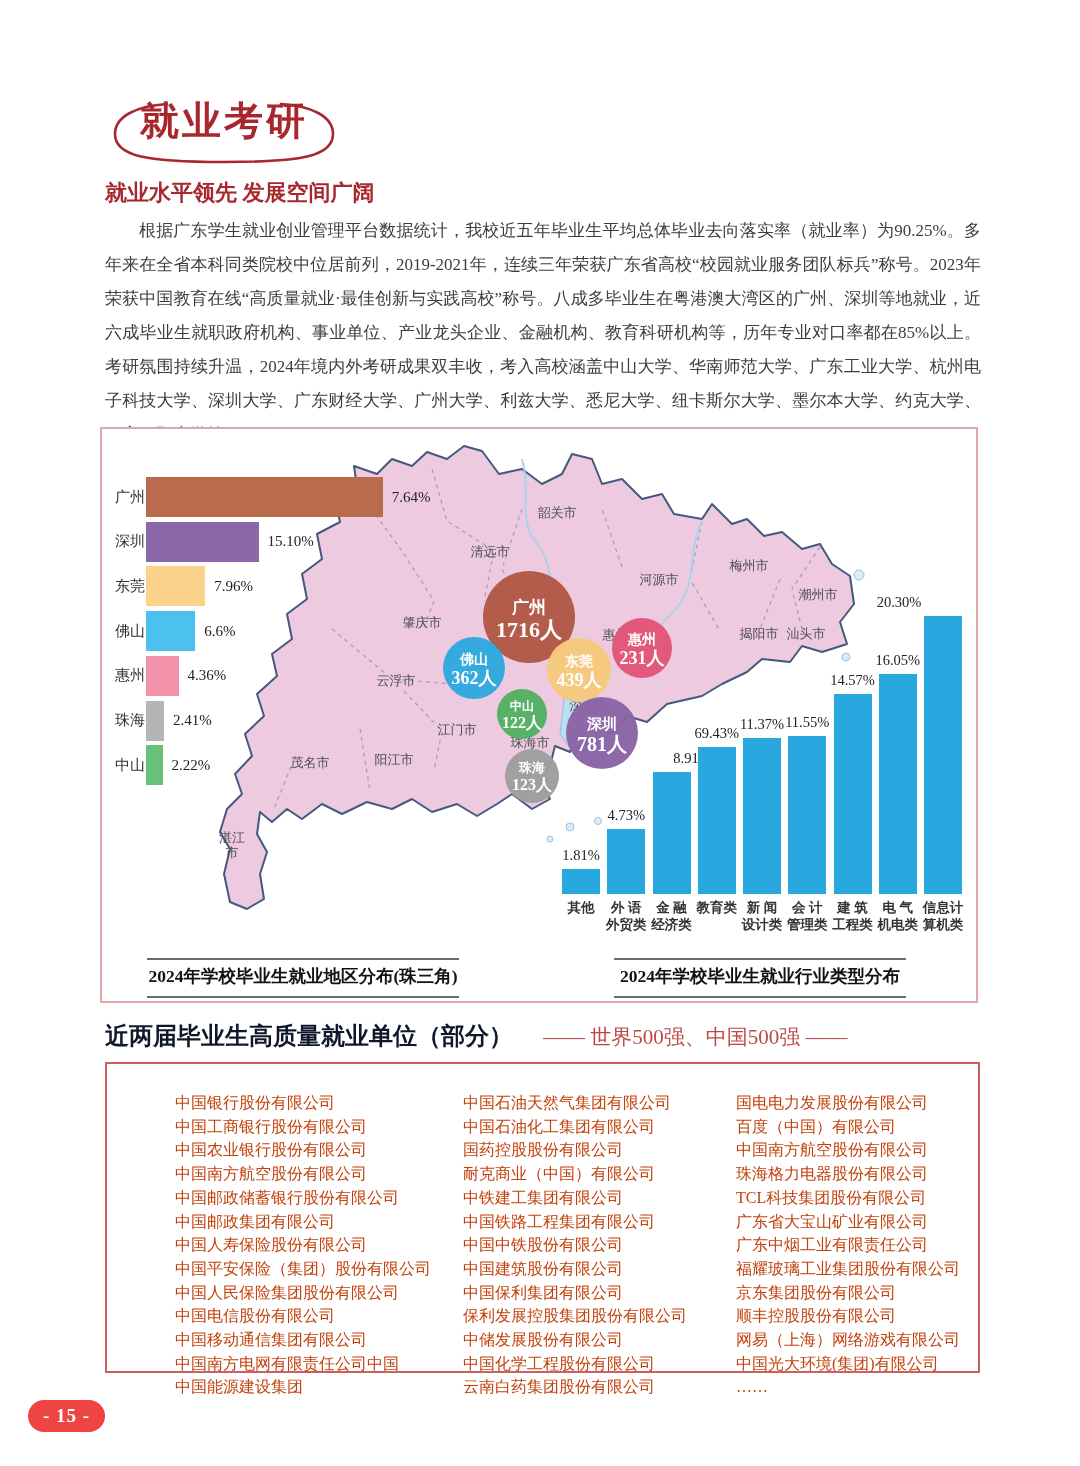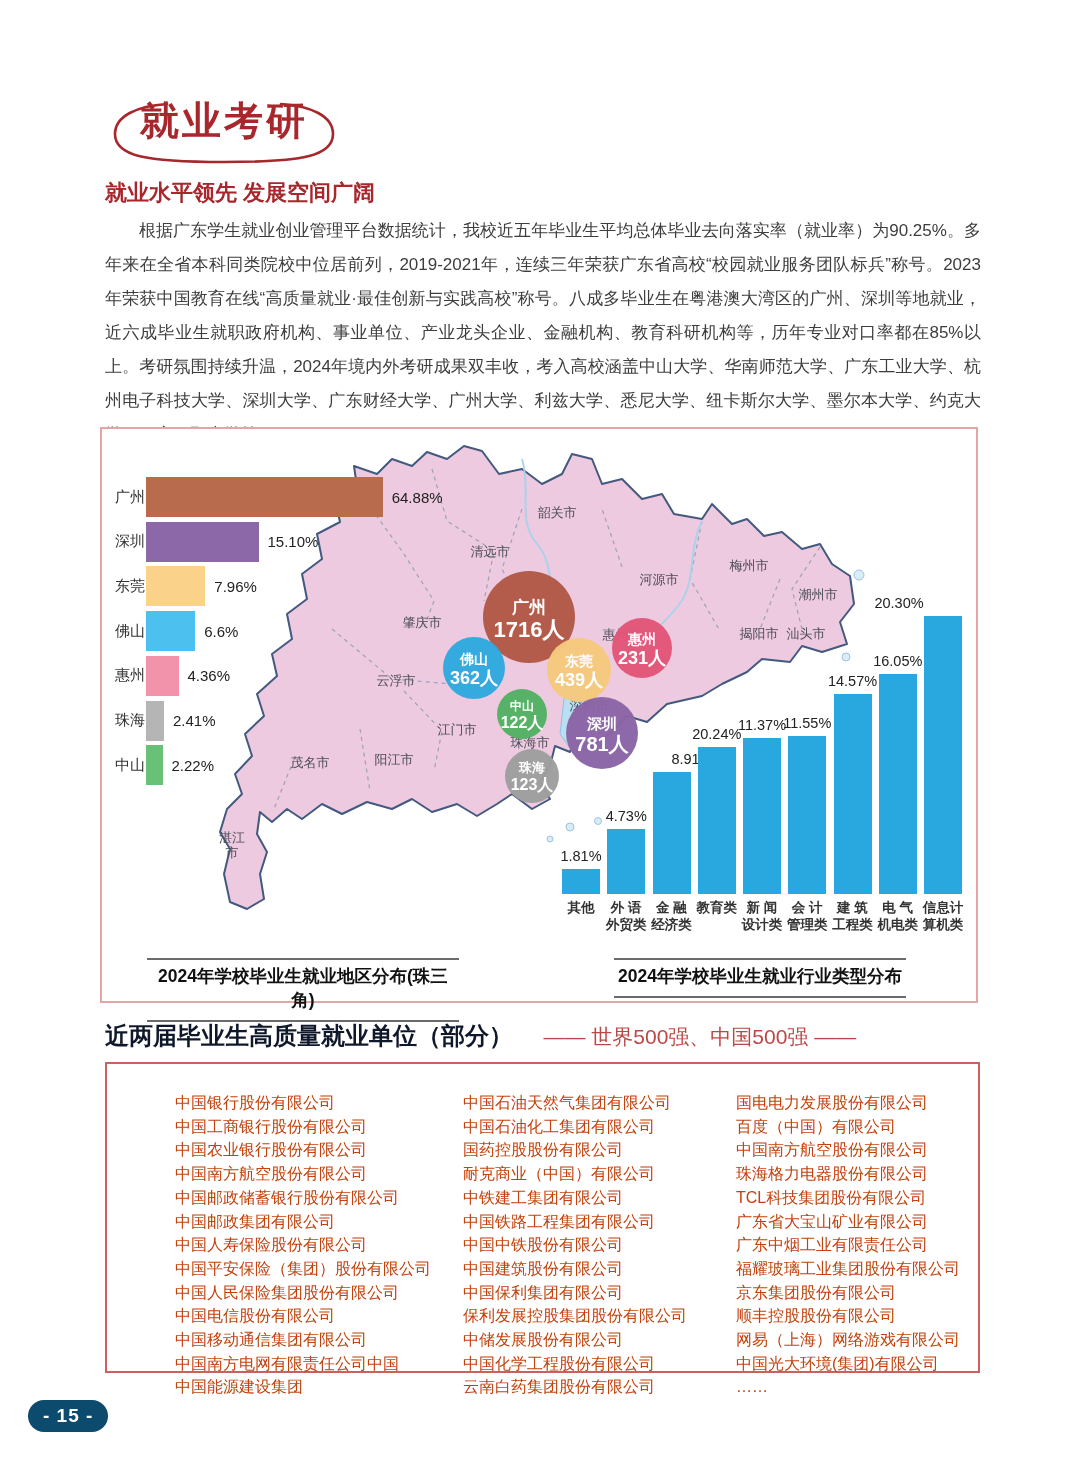--- a/index.html
+++ b/index.html
@@ -1,17 +1,17 @@
 <!DOCTYPE html>
 <html><head>
 <meta charset="utf-8">
 <style>
   html,body{margin:0;padding:0;background:#fff;}
   .page{position:relative;width:1080px;height:1466px;background:#ffffff;
-        font-family:Liberation Sans, sans-serif;overflow:hidden;}
+        font-family:Liberation Serif, serif;overflow:hidden;}
 
   
   .title-badge{position:absolute;left:103px;top:94px;width:242px;height:74px;}
   .title-badge svg{position:absolute;left:0;top:0;}
   .badge-title{position:absolute;left:0;right:0;top:0;margin:0;text-align:center;
                font-size:39px;font-weight:bold;color:#a8272d;letter-spacing:3px;}
   .subtitle{position:absolute;left:105px;top:178px;margin:0;
             font-size:22px;font-weight:bold;color:#a8272d;}
   .intro{position:absolute;left:105px;top:214px;width:876px;margin:0;
          font-size:17px;line-height:34px;color:#3d3d3d;text-align:justify;text-indent:2em;}
@@ -36,21 +36,21 @@
 
   
   .emp-head{position:absolute;left:105px;top:1020px;white-space:nowrap;}
   .emp-title{font-size:24px;font-weight:bold;color:#0f172a;}
   .emp-tagline{font-size:21px;color:#bb4846;margin-left:26px;}
   .emp-box{position:absolute;left:105px;top:1062px;width:875px;height:311px;
            border:2px solid #cc5f5f;box-sizing:border-box;background:#fff;}
   .emp-col{position:absolute;top:11px;margin:16px;padding:0;list-style:none;
            font-size:16px;line-height:23.7px;color:#c2410c;white-space:nowrap;}
 
-  .page-pill{position:absolute;left:28px;top:1400px;background:#0c4a6e;color:#fff;
+  .page-pill{position:absolute;left:28px;top:1400px;background:#ef4444;color:#fff;
              font-weight:bold;font-size:19px;padding:5px 15px;border-radius:19px;letter-spacing:1px;}
 </style>
 </head>
 <body>
 
 <div class="page">
 
   <div class="title-badge">
     <svg width="242" height="74" viewBox="0 0 242 74">
       <path d="M 64 10 C 34 12, 12 22, 12 40 C 12 62, 42 68, 121 68 C 200 68, 230 62, 230 40 C 230 22, 208 12, 178 10" fill="none" stroke="#a8272d" stroke-width="2.6" stroke-linecap="round"></path>
@@ -137,21 +137,21 @@
             <circle cx="430" cy="347" r="27" fill="#9e9e9e" opacity="0.97"></circle>
             <text text-anchor="middle" fill="#ffffff"><tspan x="430" y="343" font-size="13" font-weight="600">珠海</tspan><tspan x="430" y="361" font-size="16" font-weight="bold">123人</tspan></text>
           </g>
         </g>
     </svg>
 
     <div id="left-chart">
         <div class="lrow" style="top: 48px;">
           <span class="lcat">广州</span>
           <span class="lbar" style="width:236.7px;background:#b96b4d"></span>
-          <span class="lval">64.88%</span>
+          <span class="lval">7.64%</span>
         </div>
         <div class="lrow" style="top: 92.7px;">
           <span class="lcat">深圳</span>
           <span class="lbar" style="width:112.5px;background:#8d68a9"></span>
           <span class="lval">15.10%</span>
         </div>
         <div class="lrow" style="top: 137.4px;">
           <span class="lcat">东莞</span>
           <span class="lbar" style="width:59.3px;background:#fbd28a"></span>
           <span class="lval">7.96%</span>
@@ -183,21 +183,21 @@
         <div class="vcat" style="left: 444px;">其他</div>
         <div class="vbar" style="left: 505.25px; bottom: 107px; height: 65px; background: rgb(41, 167, 223);"></div>
         <div class="vval" style="left: 479.25px; bottom: 176.801px;">4.73%</div>
         <div class="vcat" style="left: 489.25px;">外 语
 外贸类</div>
         <div class="vbar" style="left: 550.5px; bottom: 107px; height: 122px; background: rgb(41, 167, 223);"></div>
         <div class="vval" style="left: 545px; bottom: 234.067px;">8.91%</div>
         <div class="vcat" style="left: 534.5px;">金 融
 经济类</div>
         <div class="vbar" style="left: 595.75px; bottom: 107px; height: 147px; background: rgb(41, 167, 223);"></div>
-        <div class="vval" style="left: 569.75px; bottom: 258.864px;">20.24%</div>
+        <div class="vval" style="left: 569.75px; bottom: 258.864px;">69.43%</div>
         <div class="vcat" style="left: 579.75px;">教育类</div>
         <div class="vbar" style="left: 641px; bottom: 107px; height: 156px; background: rgb(41, 167, 223);"></div>
         <div class="vval" style="left: 615px; bottom: 267.769px;">11.37%</div>
         <div class="vcat" style="left: 625px;">新 闻
 设计类</div>
         <div class="vbar" style="left: 686.25px; bottom: 107px; height: 158px; background: rgb(41, 167, 223);"></div>
         <div class="vval" style="left: 660.25px; bottom: 270.235px;">11.55%</div>
         <div class="vcat" style="left: 670.25px;">会 计
 管理类</div>
         <div class="vbar" style="left: 731.5px; bottom: 107px; height: 200px; background: rgb(41, 167, 223);"></div>

